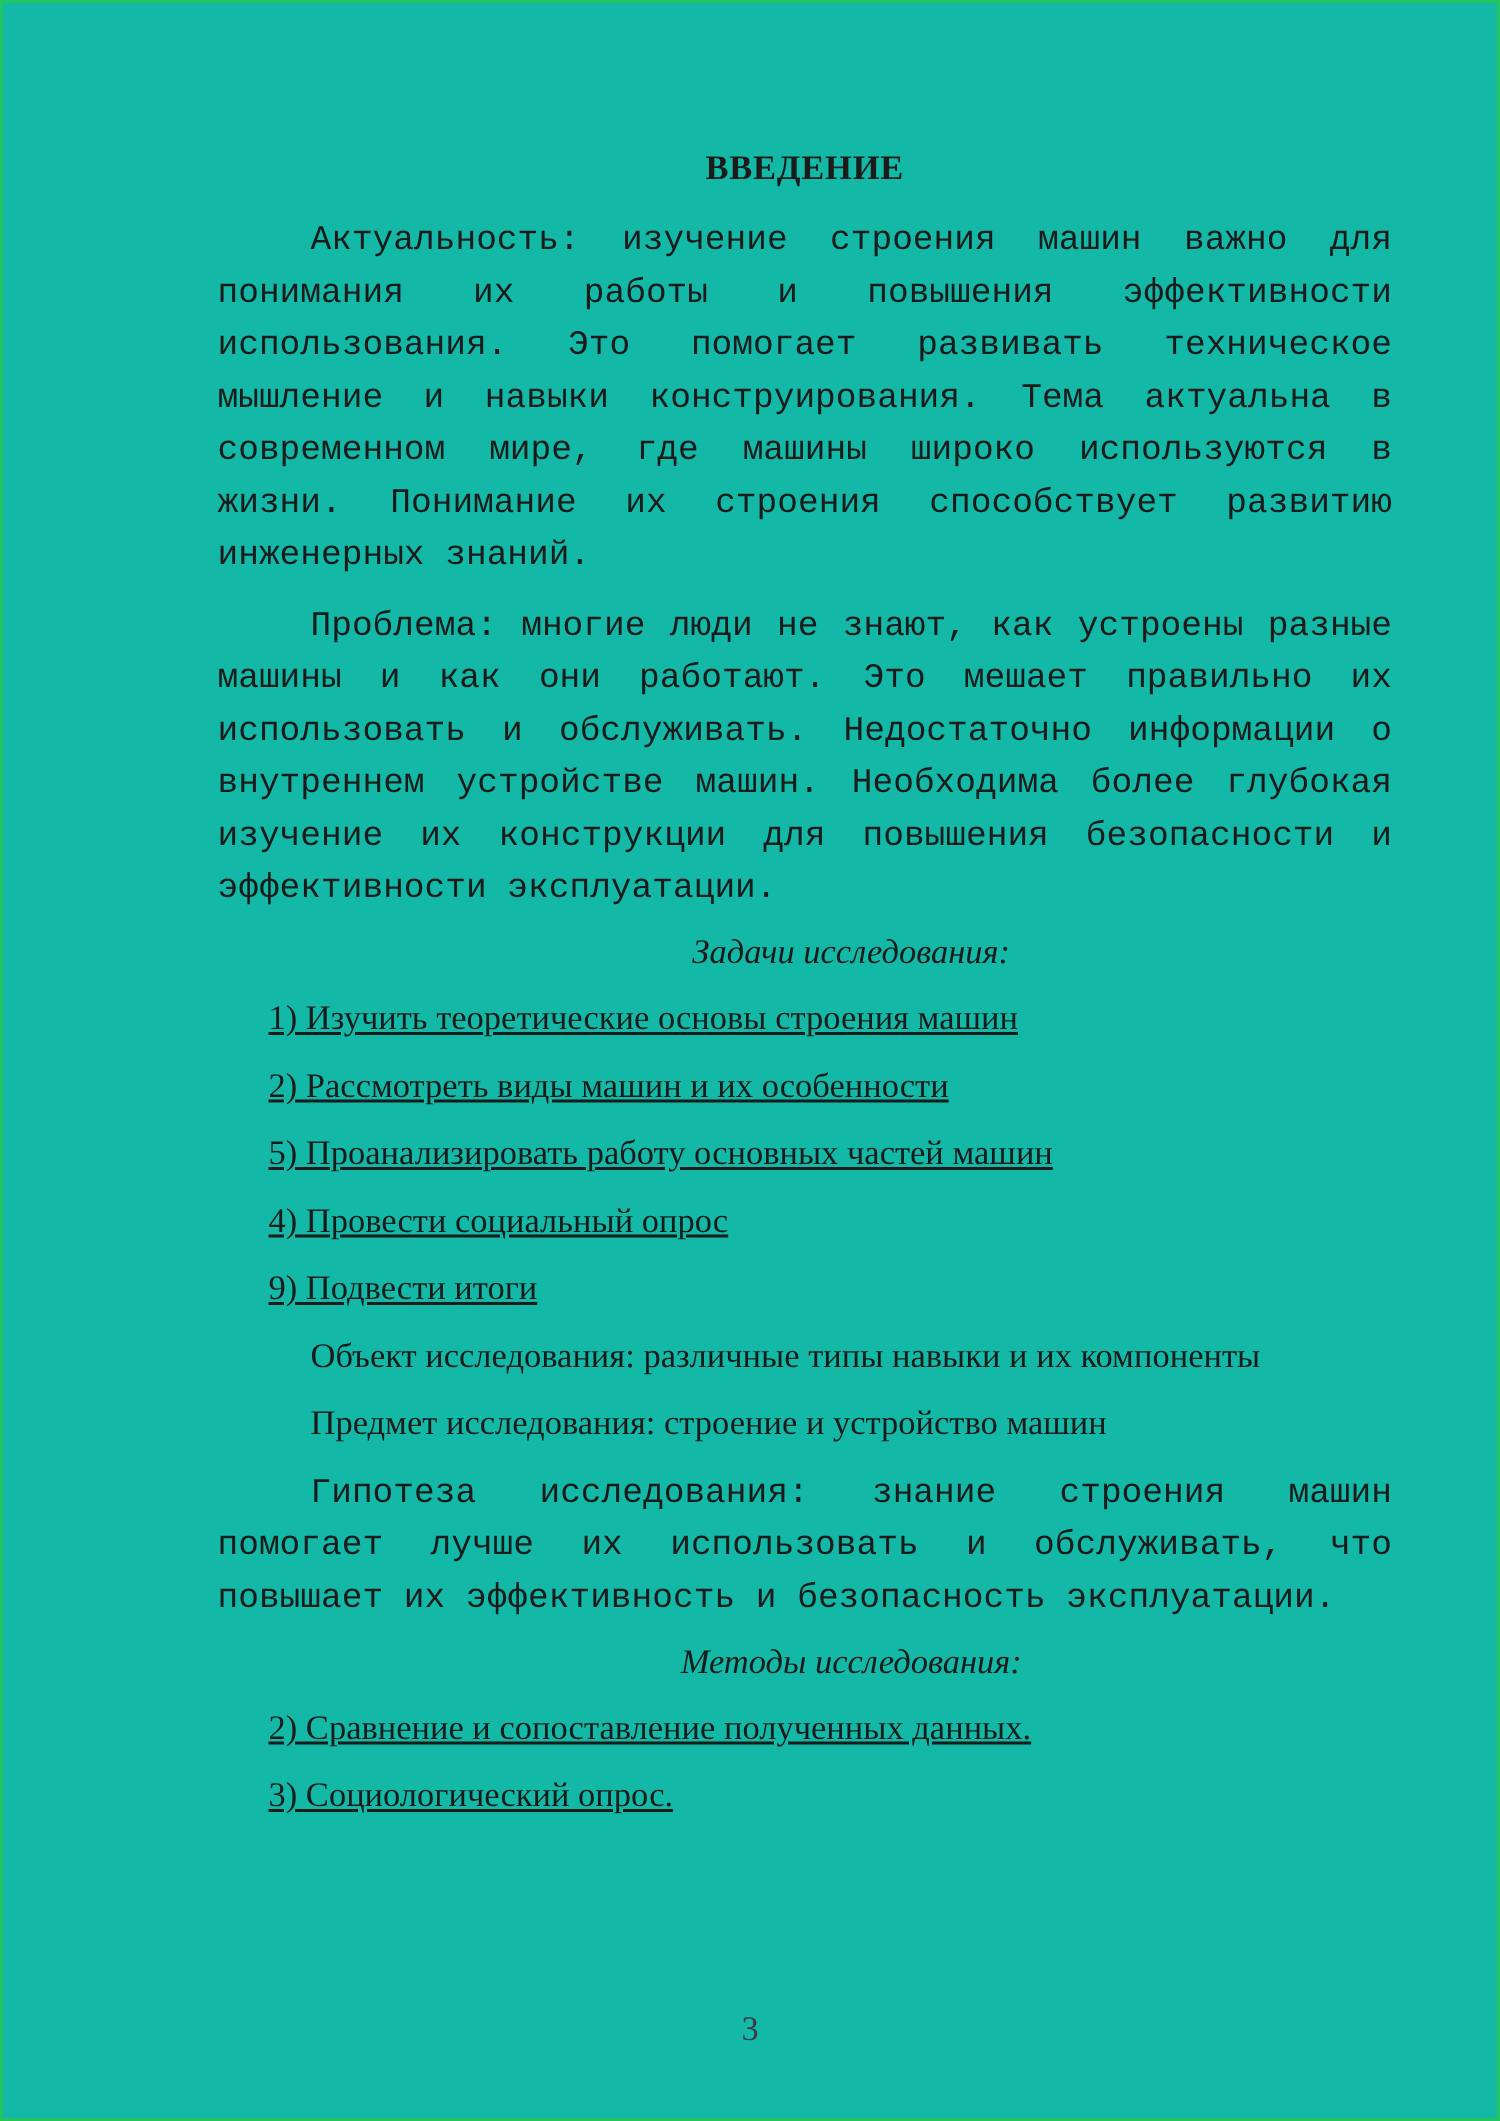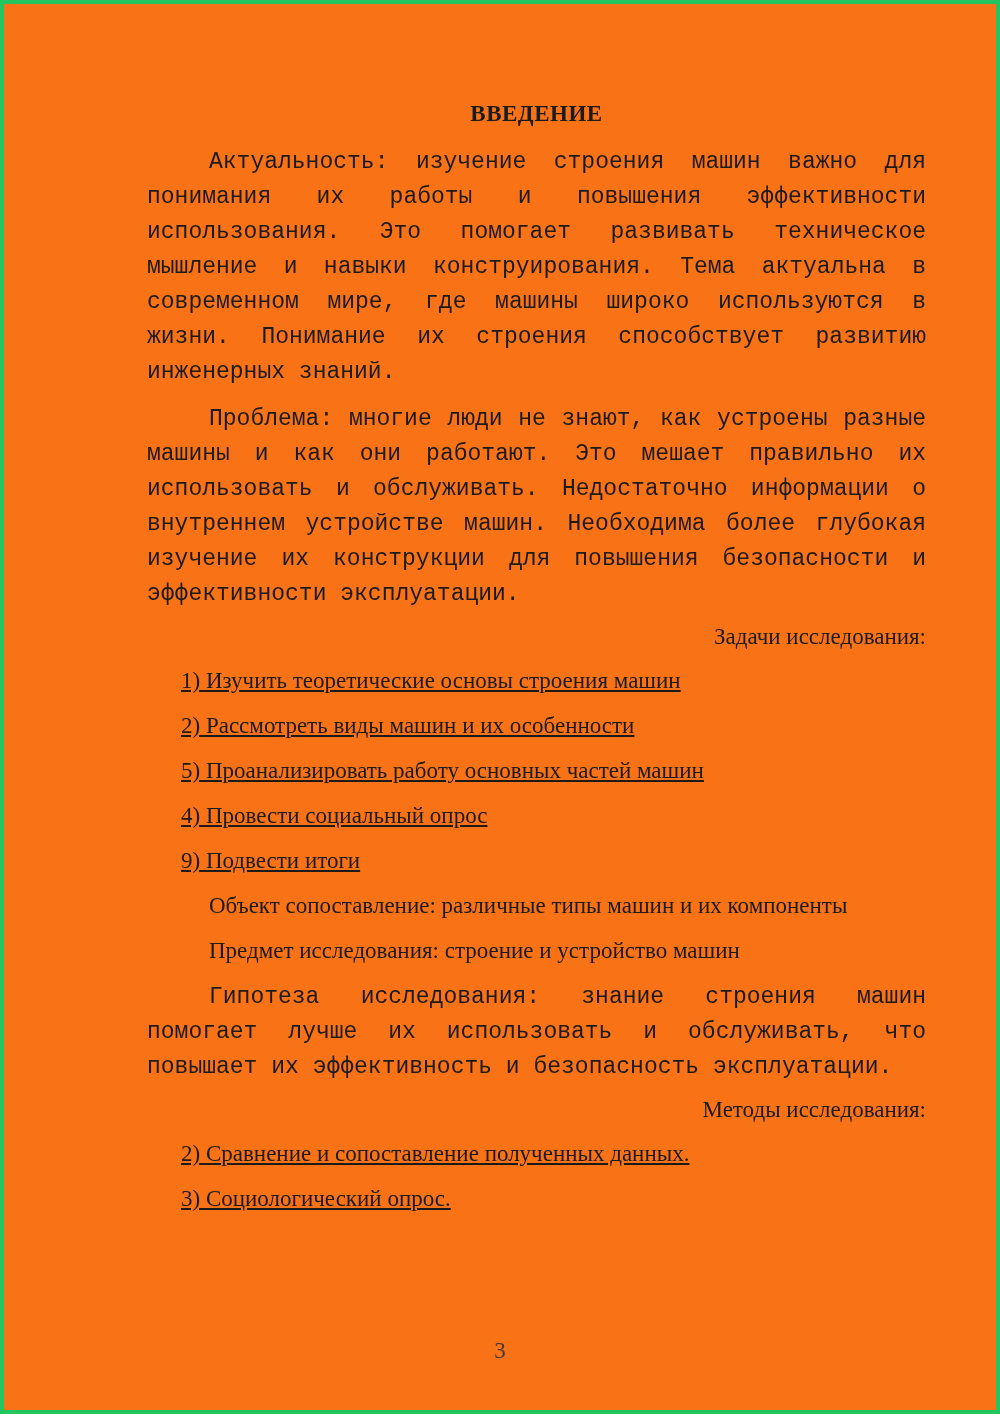--- a/index.html
+++ b/index.html
@@ -5,22 +5,22 @@
   html, body {
     margin: 0;
     padding: 0;
     background: #ffffff;
   }
   .page {
     position: relative;
     width: 1000px;
     height: 1414px;
     box-sizing: border-box;
-    background: #f97316;
-    border: 4px solid #22c55e;
+    background: #14b8a6;
+    border: 2px solid #22c55e;
     padding: 92px 70px 60px 143px;
     font-family: "Liberation Serif", "DejaVu Serif", serif;
     font-size: 23px;
     line-height: 35px;
     color: #1b1b1b;
     overflow: hidden;
   }
   .doc-title {
     margin: 0 0 14px 0;
     text-align: center;
@@ -29,22 +29,23 @@
     letter-spacing: 0.5px;
   }
   p.para {
     margin: 12px 0 7px 0;
     text-align: justify;
     text-indent: 62px;
     font-family: Liberation Mono, monospace;
   }
   p.subhead {
     margin: 0 0 9px 0;
-    text-align: right;
+    text-align: center;
     text-indent: 62px;
+    font-style: italic;
   }
   p.list-item {
     margin: 0 0 10px 0;
     padding-left: 34px;
     text-align: left;
     text-indent: 0;
     text-decoration: underline;
   }
   p.single {
     margin: 0 0 10px 0;
@@ -74,21 +75,21 @@
 
 
   <p class="subhead">Задачи исследования:</p>
 
   <p class="list-item">1) Изучить теоретические основы строения машин</p>
   <p class="list-item">2) Рассмотреть виды машин и их особенности</p>
   <p class="list-item">5) Проанализировать работу основных частей машин</p>
   <p class="list-item">4) Провести социальный опрос</p>
   <p class="list-item">9) Подвести итоги</p>
 
-  <p class="single">Объект сопоставление: различные типы машин и их компоненты</p>
+  <p class="single">Объект исследования: различные типы навыки и их компоненты</p>
 
   <p class="single">Предмет исследования: строение и устройство машин</p>
 
   <p class="para">Гипотеза исследования: знание строения машин помогает лучше их использовать и обслуживать, что повышает их эффективность и безопасность эксплуатации.</p>
 
   <p class="subhead">Методы исследования:</p>
 
   <p class="list-item">2) Сравнение и сопоставление полученных данных.</p>
   <p class="list-item">3) Социологический опрос.</p>
 

